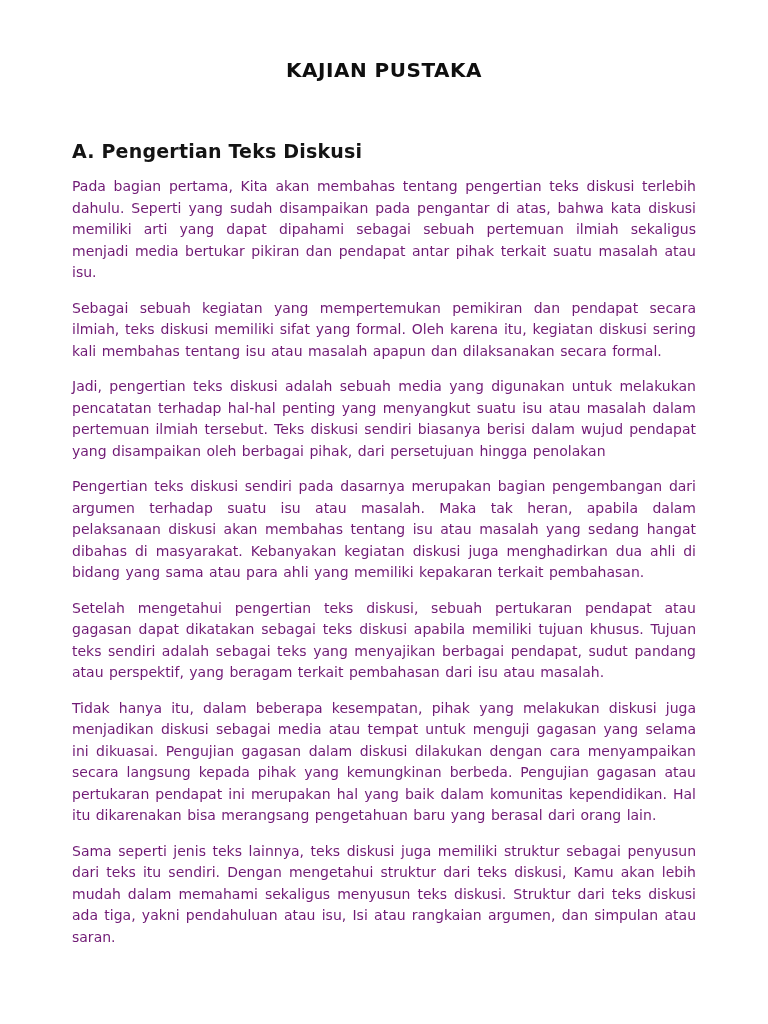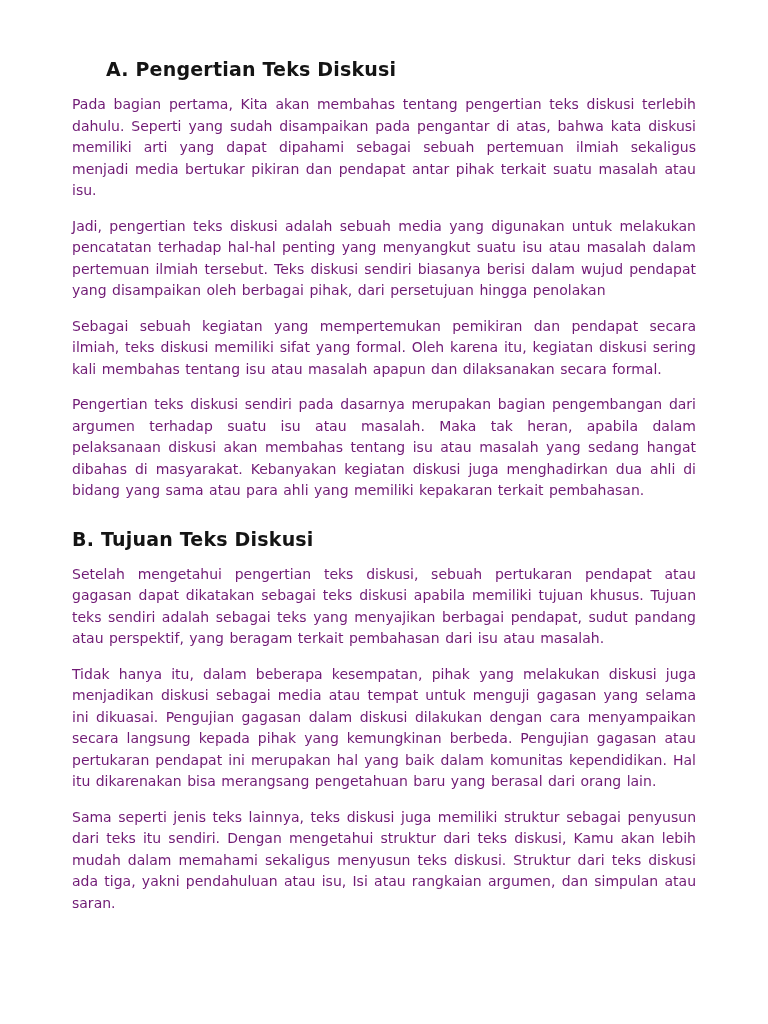--- a/index.html
+++ b/index.html
@@ -30,51 +30,50 @@
   }
   .section-heading {
     margin: 26px 0 14px 0;
     font-size: 19px;
     font-weight: bold;
     letter-spacing: 0.2px;
     color: #141414;
   }
   .section:first-of-type .section-heading {
     margin-top: 0;
-    margin-left: 34px;
   }
   .paragraph {
     margin: 0 0 14px 0;
     font-size: 14px;
     line-height: 21.5px;
     text-align: justify;
     color: #701a75;
     word-spacing: 1px;
   }
   .section:last-of-type .paragraph:last-child {
     margin-bottom: 0;
   }
 </style>
 </head>
 <body>
 
 <main class="page">
   <div class="content">
 
+    <h1 class="doc-title">KAJIAN PUSTAKA</h1>
 
     <section class="section">
       <h2 class="section-heading">A. Pengertian Teks Diskusi</h2>
       <p class="paragraph">Pada bagian pertama, Kita akan membahas tentang pengertian teks diskusi terlebih dahulu. Seperti yang sudah disampaikan pada pengantar di atas, bahwa kata diskusi memiliki arti yang dapat dipahami sebagai sebuah pertemuan ilmiah sekaligus menjadi media bertukar pikiran dan pendapat antar pihak terkait suatu masalah atau isu.</p>
+      <p class="paragraph">Sebagai sebuah kegiatan yang mempertemukan pemikiran dan pendapat secara ilmiah, teks diskusi memiliki sifat yang formal. Oleh karena itu, kegiatan diskusi sering kali membahas tentang isu atau masalah apapun dan dilaksanakan secara formal.</p>
       <p class="paragraph">Jadi, pengertian teks diskusi adalah sebuah media yang digunakan untuk melakukan pencatatan terhadap hal-hal penting yang menyangkut suatu isu atau masalah dalam pertemuan ilmiah tersebut. Teks diskusi sendiri biasanya berisi dalam wujud pendapat yang disampaikan oleh berbagai pihak, dari persetujuan hingga penolakan</p>
-      <p class="paragraph">Sebagai sebuah kegiatan yang mempertemukan pemikiran dan pendapat secara ilmiah, teks diskusi memiliki sifat yang formal. Oleh karena itu, kegiatan diskusi sering kali membahas tentang isu atau masalah apapun dan dilaksanakan secara formal.</p>
       <p class="paragraph">Pengertian teks diskusi sendiri pada dasarnya merupakan bagian pengembangan dari argumen terhadap suatu isu atau masalah. Maka tak heran, apabila dalam pelaksanaan diskusi akan membahas tentang isu atau masalah yang sedang hangat dibahas di masyarakat. Kebanyakan kegiatan diskusi juga menghadirkan dua ahli di bidang yang sama atau para ahli yang memiliki kepakaran terkait pembahasan.</p>
     </section>
 
     <section class="section">
-      <h2 class="section-heading">B. Tujuan Teks Diskusi</h2>
       <p class="paragraph">Setelah mengetahui pengertian teks diskusi, sebuah pertukaran pendapat atau gagasan dapat dikatakan sebagai teks diskusi apabila memiliki tujuan khusus. Tujuan teks sendiri adalah sebagai teks yang menyajikan berbagai pendapat, sudut pandang atau perspektif, yang beragam terkait pembahasan dari isu atau masalah.</p>
       <p class="paragraph">Tidak hanya itu, dalam beberapa kesempatan, pihak yang melakukan diskusi juga menjadikan diskusi sebagai media atau tempat untuk menguji gagasan yang selama ini dikuasai. Pengujian gagasan dalam diskusi dilakukan dengan cara menyampaikan secara langsung kepada pihak yang kemungkinan berbeda. Pengujian gagasan atau pertukaran pendapat ini merupakan hal yang baik dalam komunitas kependidikan. Hal itu dikarenakan bisa merangsang pengetahuan baru yang berasal dari orang lain.</p>
     </section>
 
     <section class="section">
       <p class="paragraph">Sama seperti jenis teks lainnya, teks diskusi juga memiliki struktur sebagai penyusun dari teks itu sendiri. Dengan mengetahui struktur dari teks diskusi, Kamu akan lebih mudah dalam memahami sekaligus menyusun teks diskusi. Struktur dari teks diskusi ada tiga, yakni pendahuluan atau isu, Isi atau rangkaian argumen, dan simpulan atau saran.</p>
     </section>
 
   </div>
 </main>

